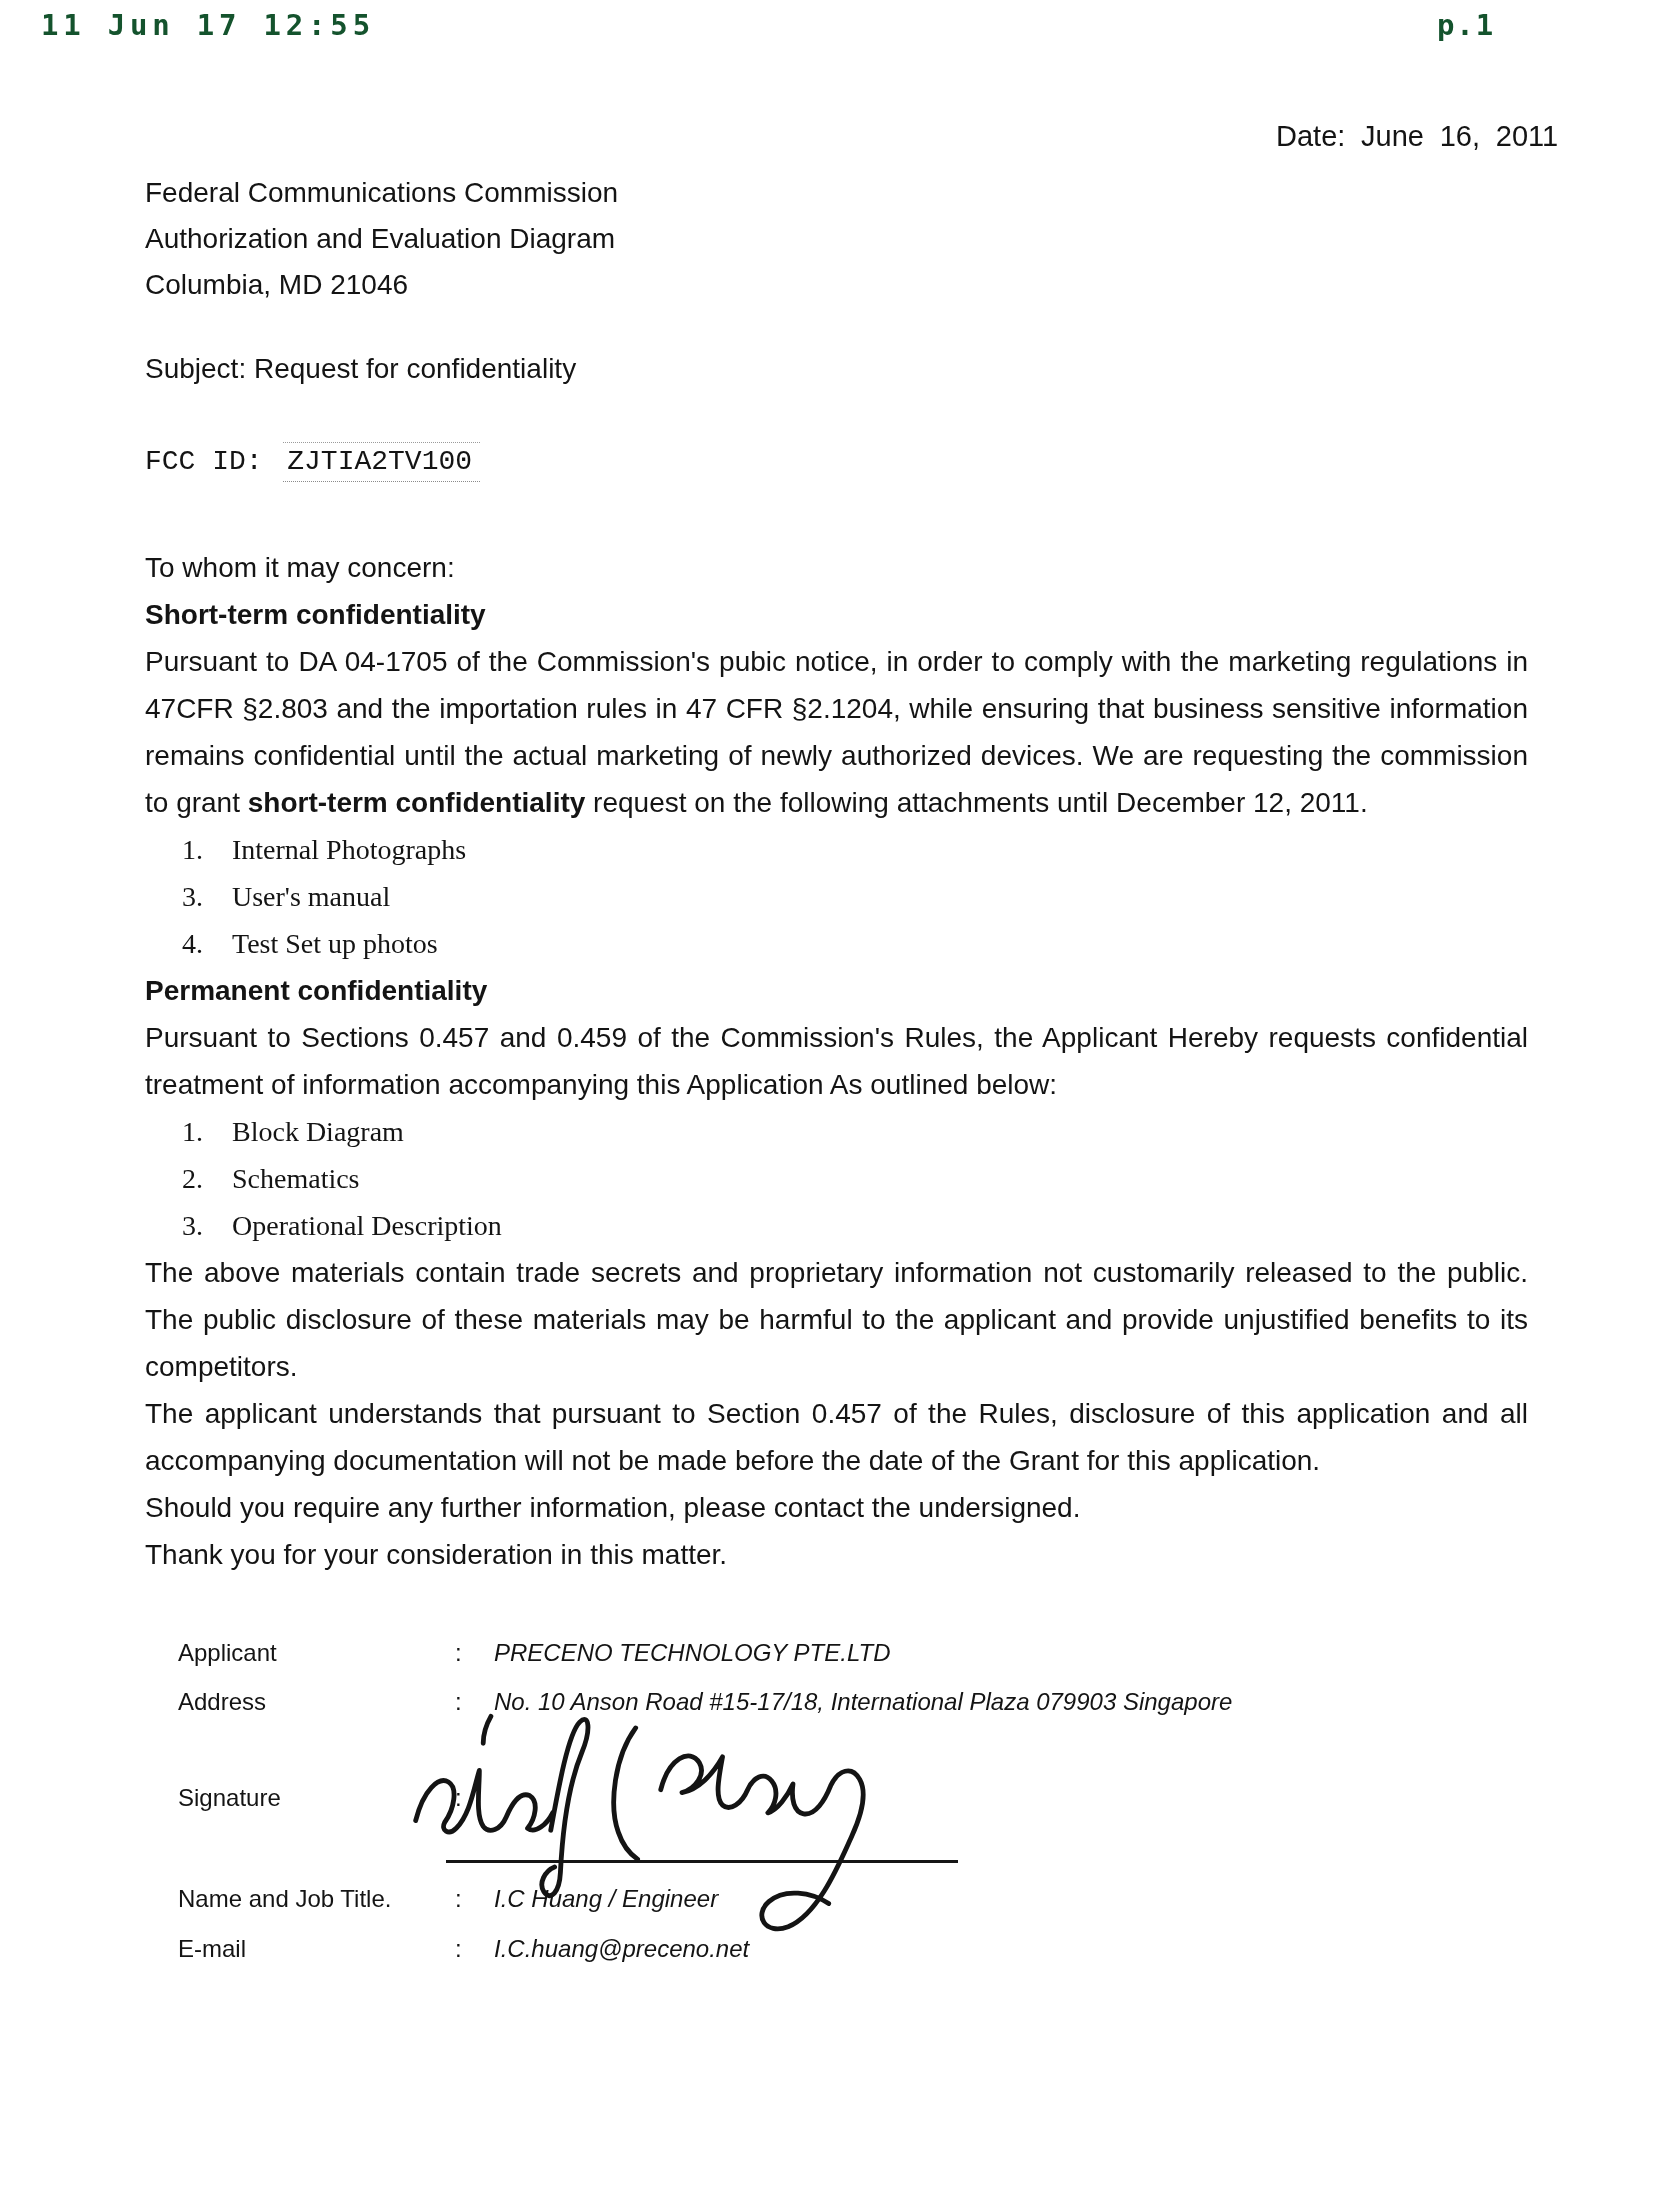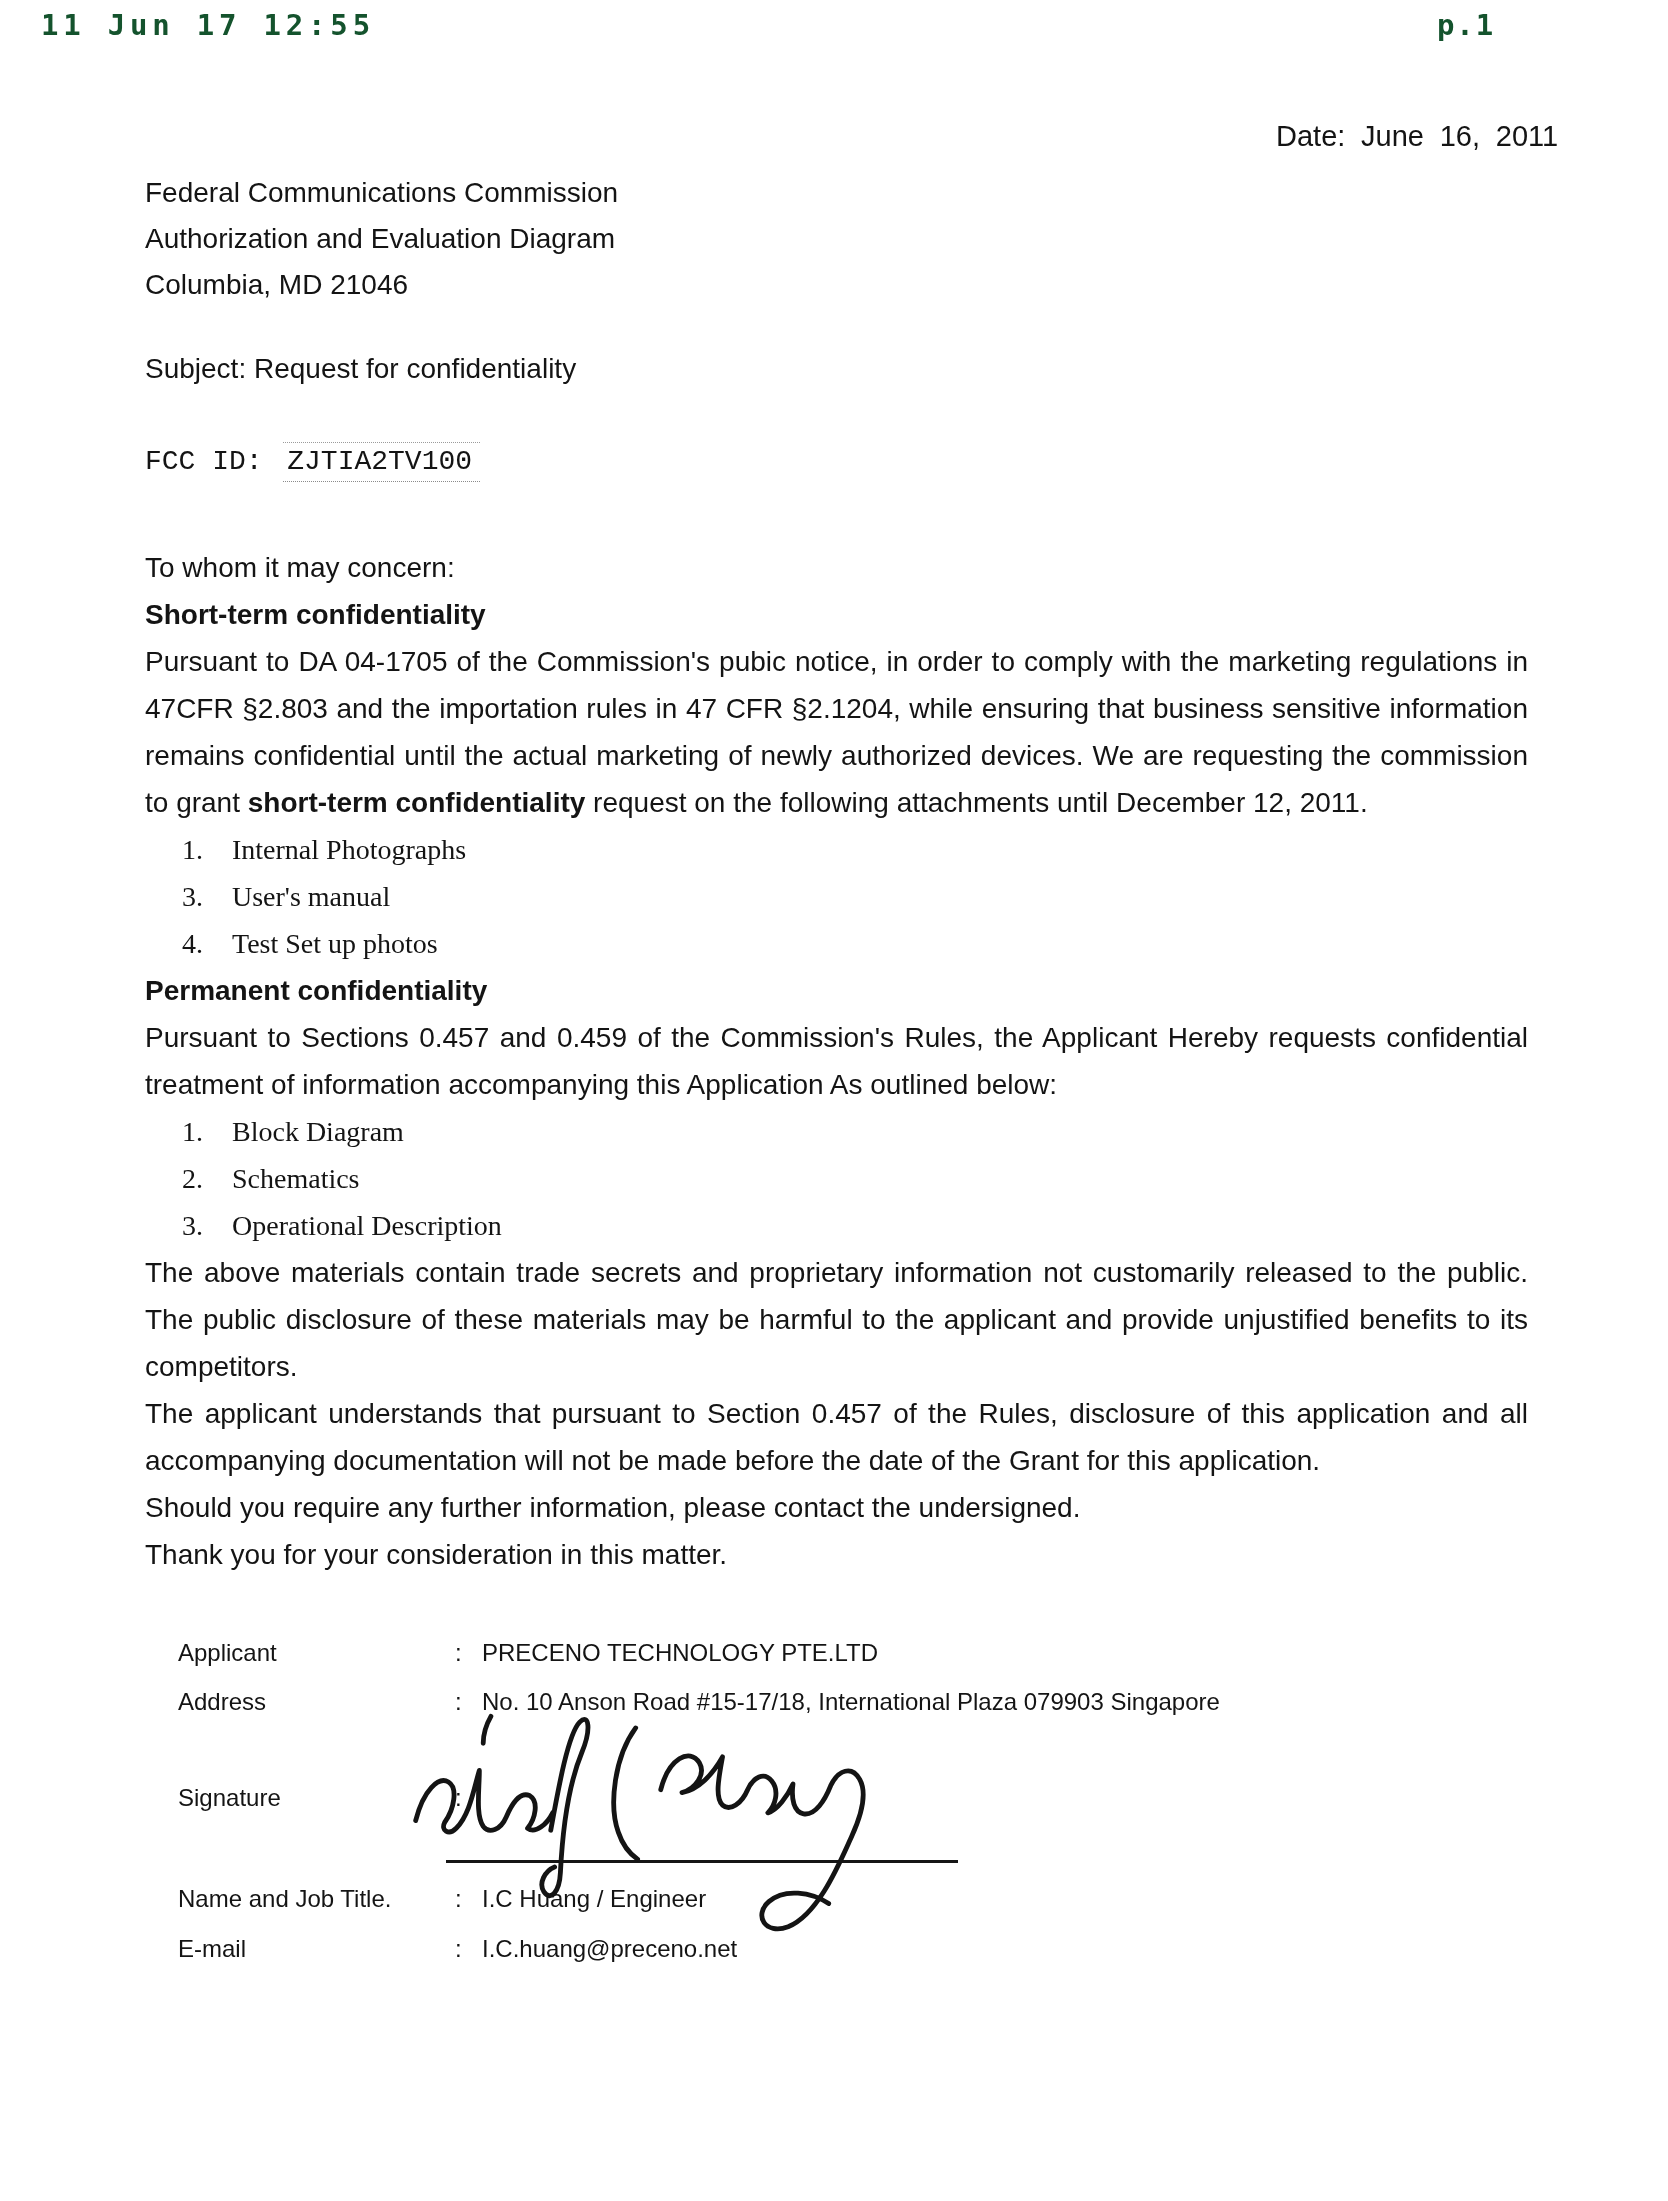--- a/index.html
+++ b/index.html
@@ -91,21 +91,21 @@
   .sig-row {
     position: absolute;
     left: 145px;
     width: 1381px;
     height: 42px;
     font-size: 24px;
     margin-left: 33px;
   }
   .sig-label { position: absolute; left: 0; white-space: pre; }
   .sig-colon { position: absolute; left: 277px; }
-  .sig-value { position: absolute; left: 304px; white-space: pre; }
+  .sig-value { position: absolute; left: 316px; white-space: pre; font-style: italic; }
 
   .row-applicant { top: 1639px; }
   .row-address   { top: 1688px; }
   .row-signature { top: 1784px; }
   .row-name      { top: 1885px; }
   .row-email     { top: 1935px; }
 
   .sig-underline {
     position: absolute;
     left: 446px;

